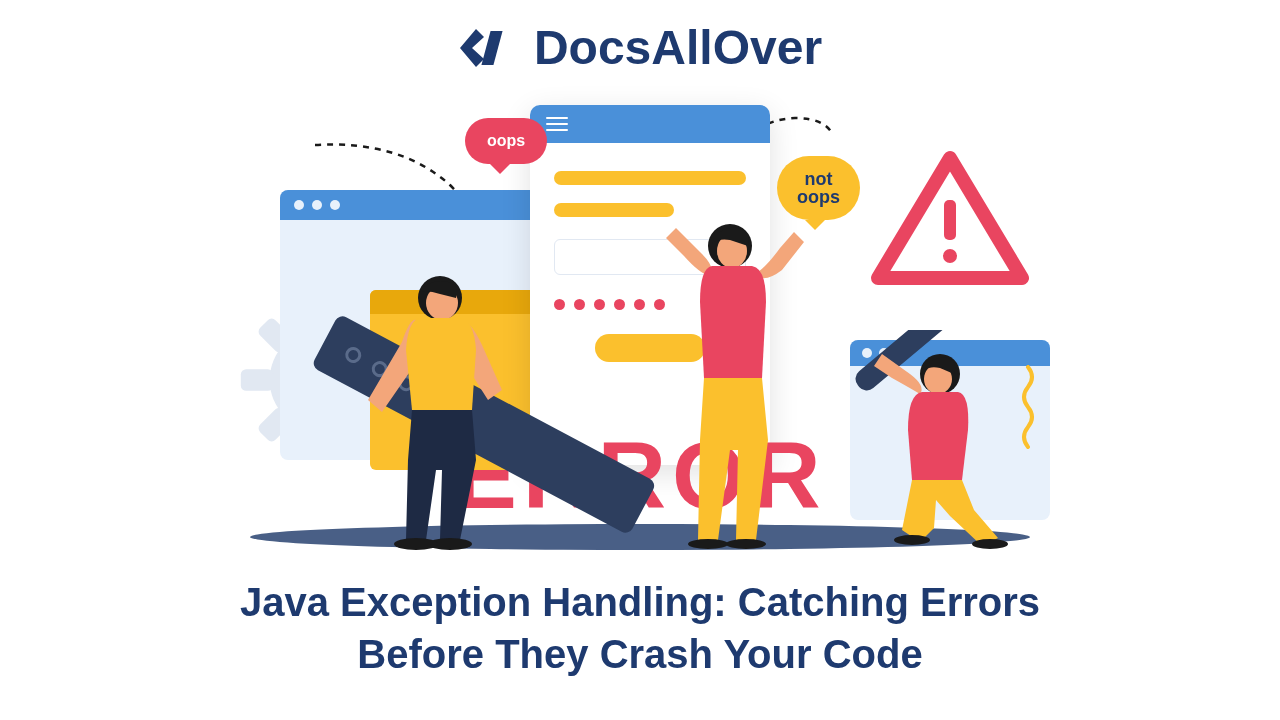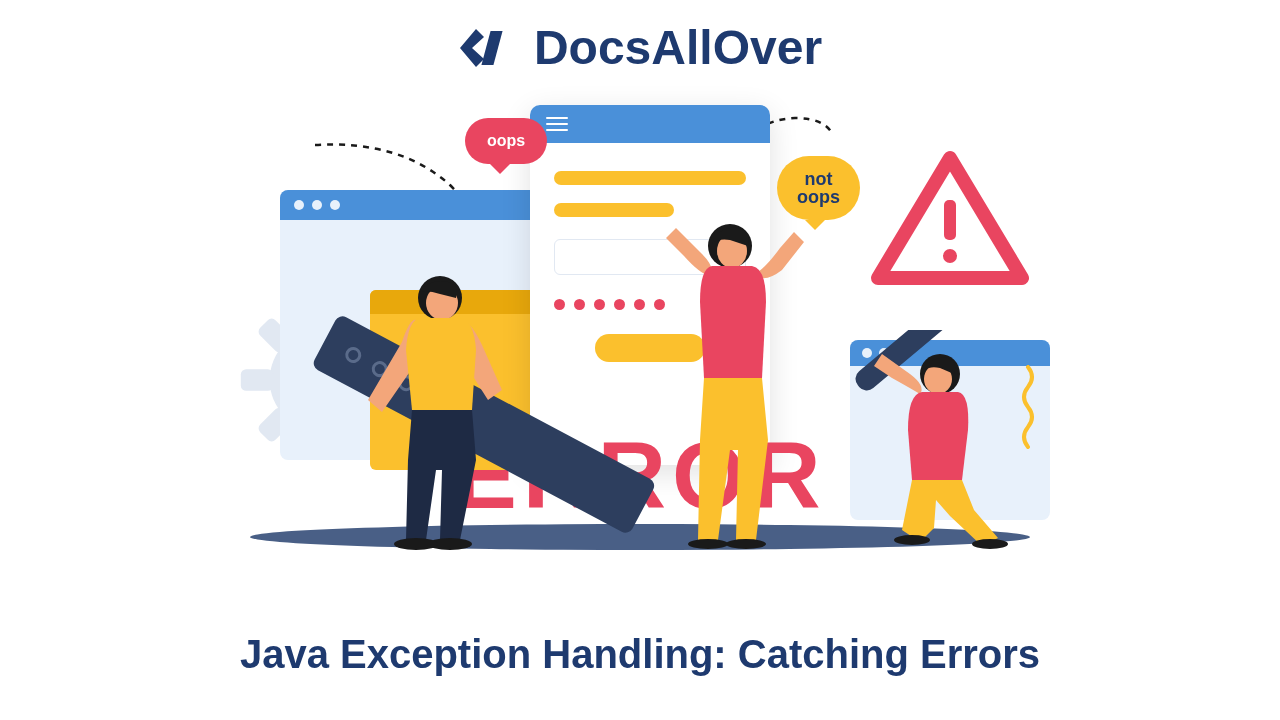--- a/index.html
+++ b/index.html
@@ -382,13 +382,14 @@
     <path d="M 82 62 L 118 62 Q 130 64 128 100 L 122 150 L 72 150 L 68 100 Q 68 64 82 62" fill="#e94560"></path>
     <path d="M 72 150 L 122 150 L 134 180 L 158 208 L 142 216 L 110 186 L 96 170 L 94 198 L 80 212 L 62 200 L 68 170 Z" fill="#fbc02d"></path>
     <ellipse cx="150" cy="214" rx="18" ry="5" fill="#1a1a1a"></ellipse>
     <ellipse cx="72" cy="210" rx="18" ry="5" fill="#1a1a1a"></ellipse>
   </svg>
 
 </div>
 
 <div class="title">
   <span>Java Exception Handling: Catching Errors</span><br>
+  <span>Before They Crash Your Code</span>
 </div>
 
 </body></html>

